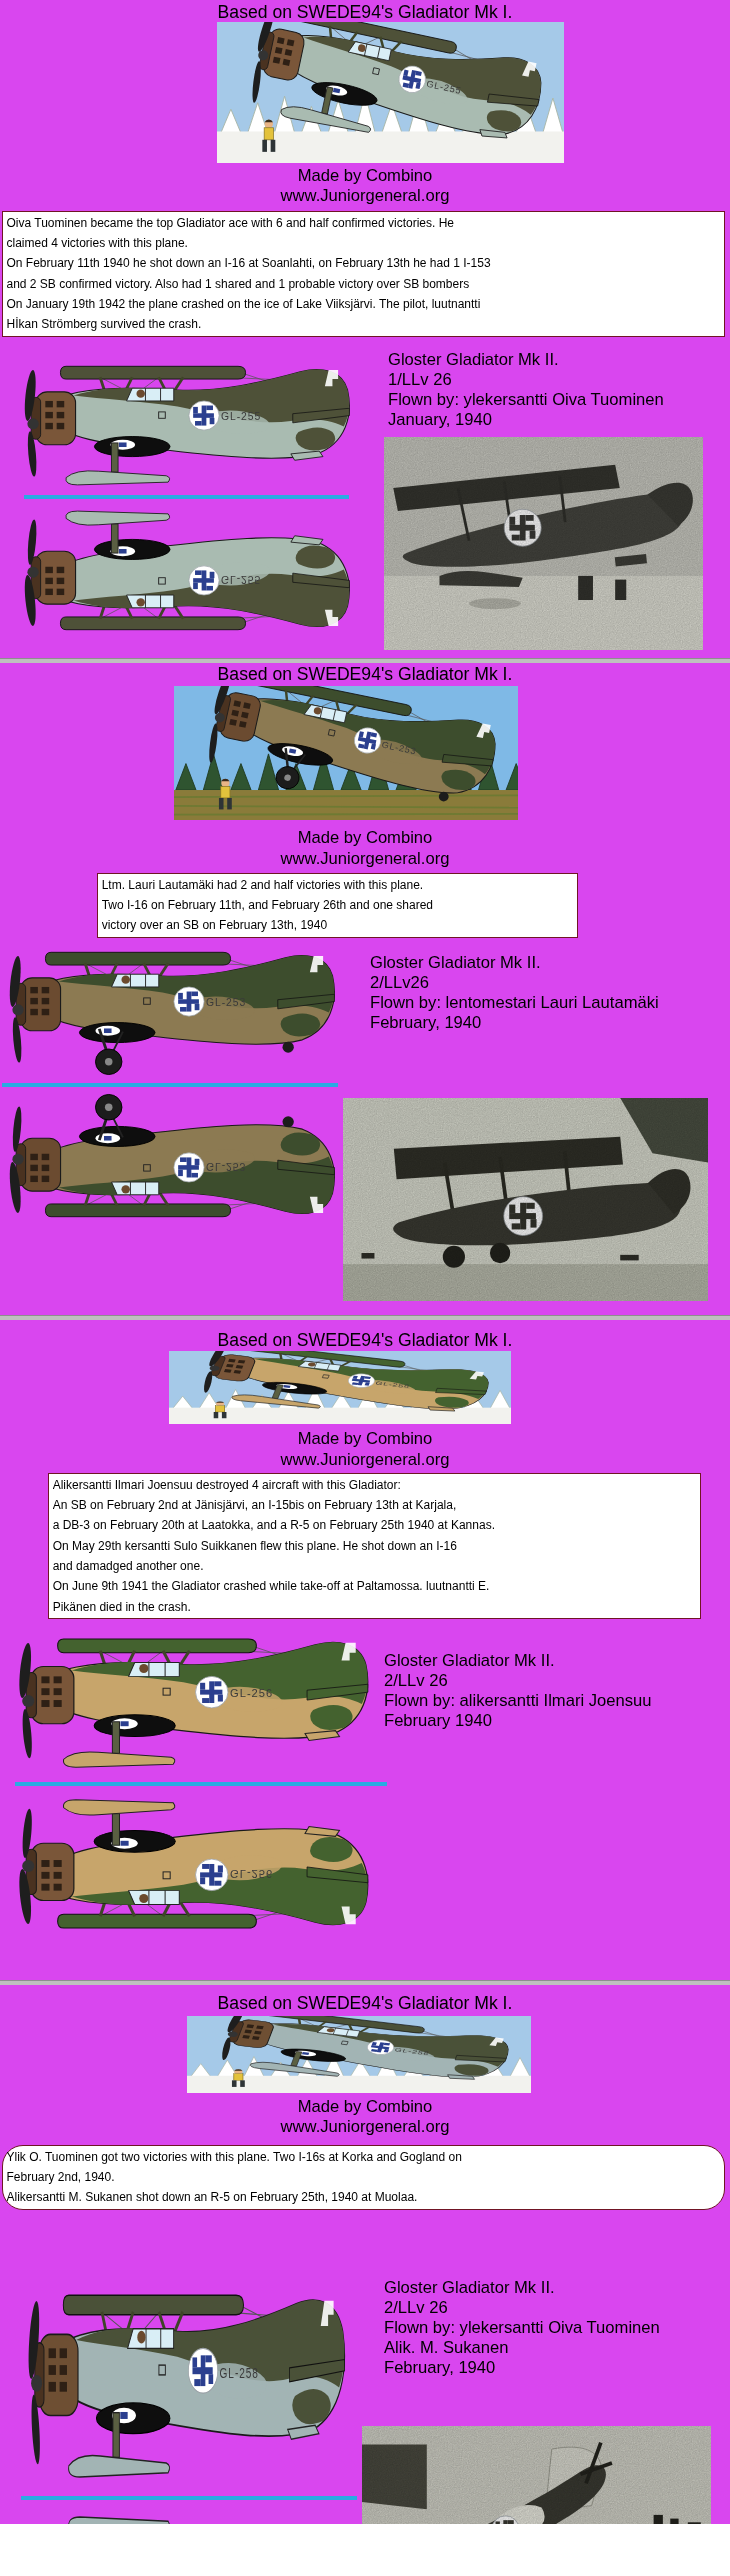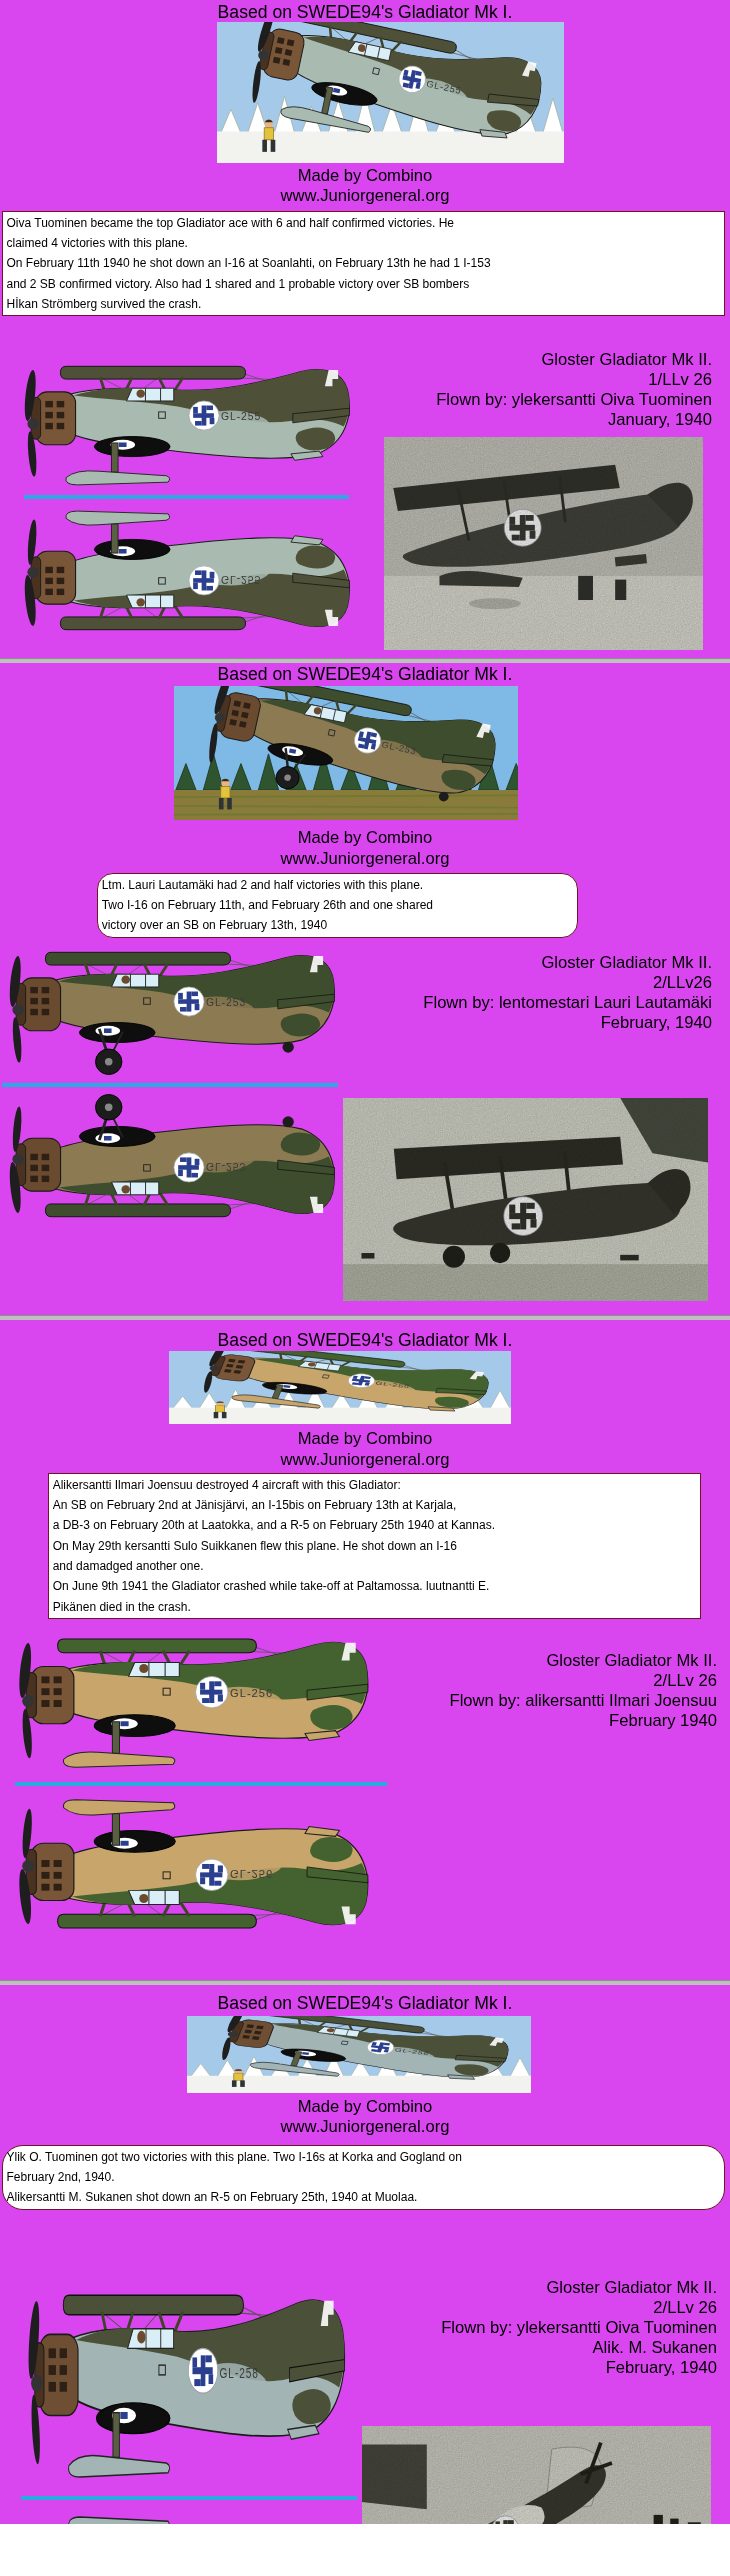--- a/index.html
+++ b/index.html
@@ -21,21 +21,21 @@
   }
   .redbox{
     position:absolute;
     border:1.8px solid #701525;
     padding:0.9px 3.7px;
     font-size:12px;line-height:20.3px;
     background:#fff;
   }
   .redbox div{white-space:nowrap;overflow:hidden;}
   .caption{
-    position:absolute;text-align:right;
+    position:absolute;text-align:left;
     font-size:16.6px;line-height:20px;
   }
   .caption div{white-space:nowrap;}
   .scene,.profile,.photo{position:absolute;}
   .scene svg,.profile svg,.photo svg{display:block;width:100%;height:100%;}
   .flipped svg{transform:scaleY(-1);}
   .fold{position:absolute;height:3.7px;}
   .divider{
     position:absolute;left:0;width:730px;height:3.7px;
   }
@@ -172,20 +172,21 @@
     </g>
   </svg>
     </div>
   <div class="cline" id="mb1">Made by Combino</div>
   <div class="cline" id="url1">www.Juniorgeneral.org</div>
   <div class="redbox" id="box1" style="border-color: rgb(112, 21, 37);">
     <div>Oiva Tuominen became the top Gladiator ace with 6 and half confirmed victories. He</div>
     <div>claimed 4 victories with this plane.</div>
     <div>On February 11th 1940 he shot down an I-16 at Soanlahti, on February 13th he had 1 I-153</div>
     <div>and 2 SB confirmed victory. Also had 1 shared and 1 probable victory over SB bombers</div>
+    <div>On January 19th 1942 the plane crashed on the ice of Lake Viiksjärvi. The pilot, luutnantti</div>
     <div>Hİkan Strömberg survived the crash.</div>
   </div>
   <div class="caption" id="cap1">
     <div>Gloster Gladiator Mk II.</div>
     <div>1/LLv 26</div>
     <div>Flown by: ylekersantti Oiva Tuominen</div>
     <div>January, 1940</div>
   </div>
   <div class="profile" id="pu1">
       <svg viewBox="0 0 360 148" preserveAspectRatio="none" xmlns="http://www.w3.org/2000/svg">
@@ -418,21 +419,21 @@
       <circle cx="0" cy="-30" r="4.5" fill="#E8B486"></circle>
       <path d="M-4.5,-32 a5 5 0 0 1 9 0 z" fill="#3A2A1A"></path>
       <rect x="-5" y="-26" width="10" height="13" fill="#E3C23C" stroke="#8A7420" stroke-width="0.8"></rect>
       <rect x="-7" y="-13" width="5" height="13" fill="#2E3436"></rect>
       <rect x="2" y="-13" width="5" height="13" fill="#2E3436"></rect>
     </g>
   </svg>
     </div>
   <div class="cline" id="mb2">Made by Combino</div>
   <div class="cline" id="url2">www.Juniorgeneral.org</div>
-  <div class="redbox" id="box2" style="border-color: rgb(112, 21, 37); border-radius: 16px;">
+  <div class="redbox" id="box2" style="border-color: rgb(112, 21, 37);">
     <div>Ltm. Lauri Lautamäki had 2 and half victories with this plane.</div>
     <div>Two I-16 on February 11th, and February 26th and one shared</div>
     <div>victory over an SB on February 13th, 1940</div>
   </div>
   <div class="caption" id="cap2">
     <div>Gloster Gladiator Mk II.</div>
     <div>2/LLv26</div>
     <div>Flown by: lentomestari Lauri Lautamäki</div>
     <div>February, 1940</div>
   </div>

